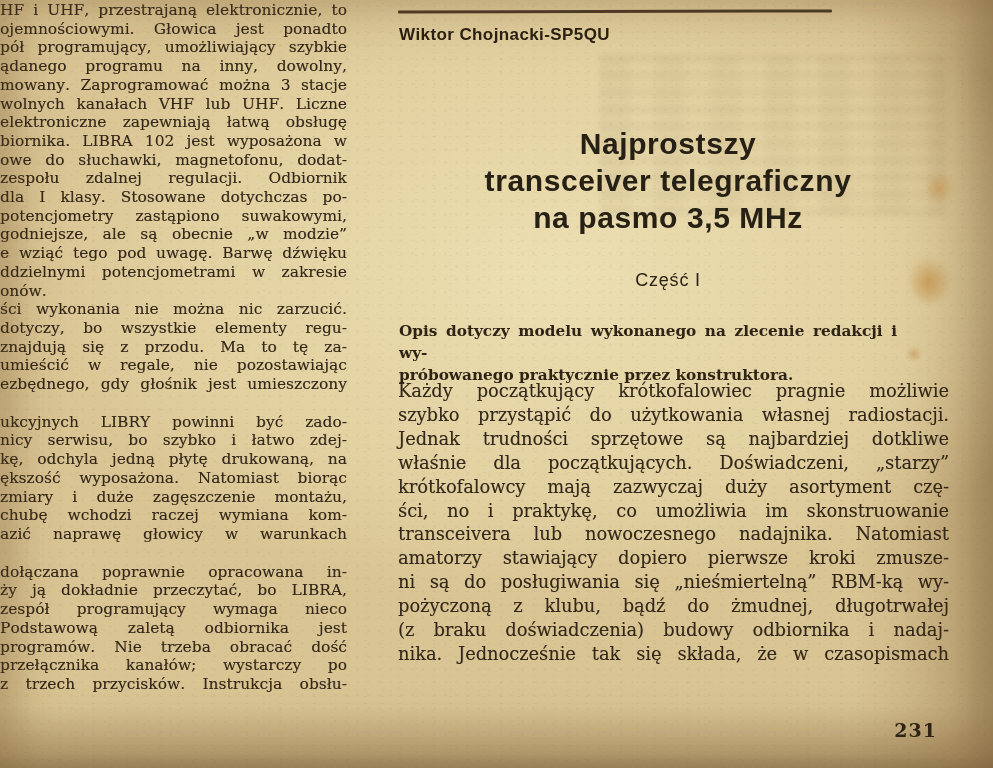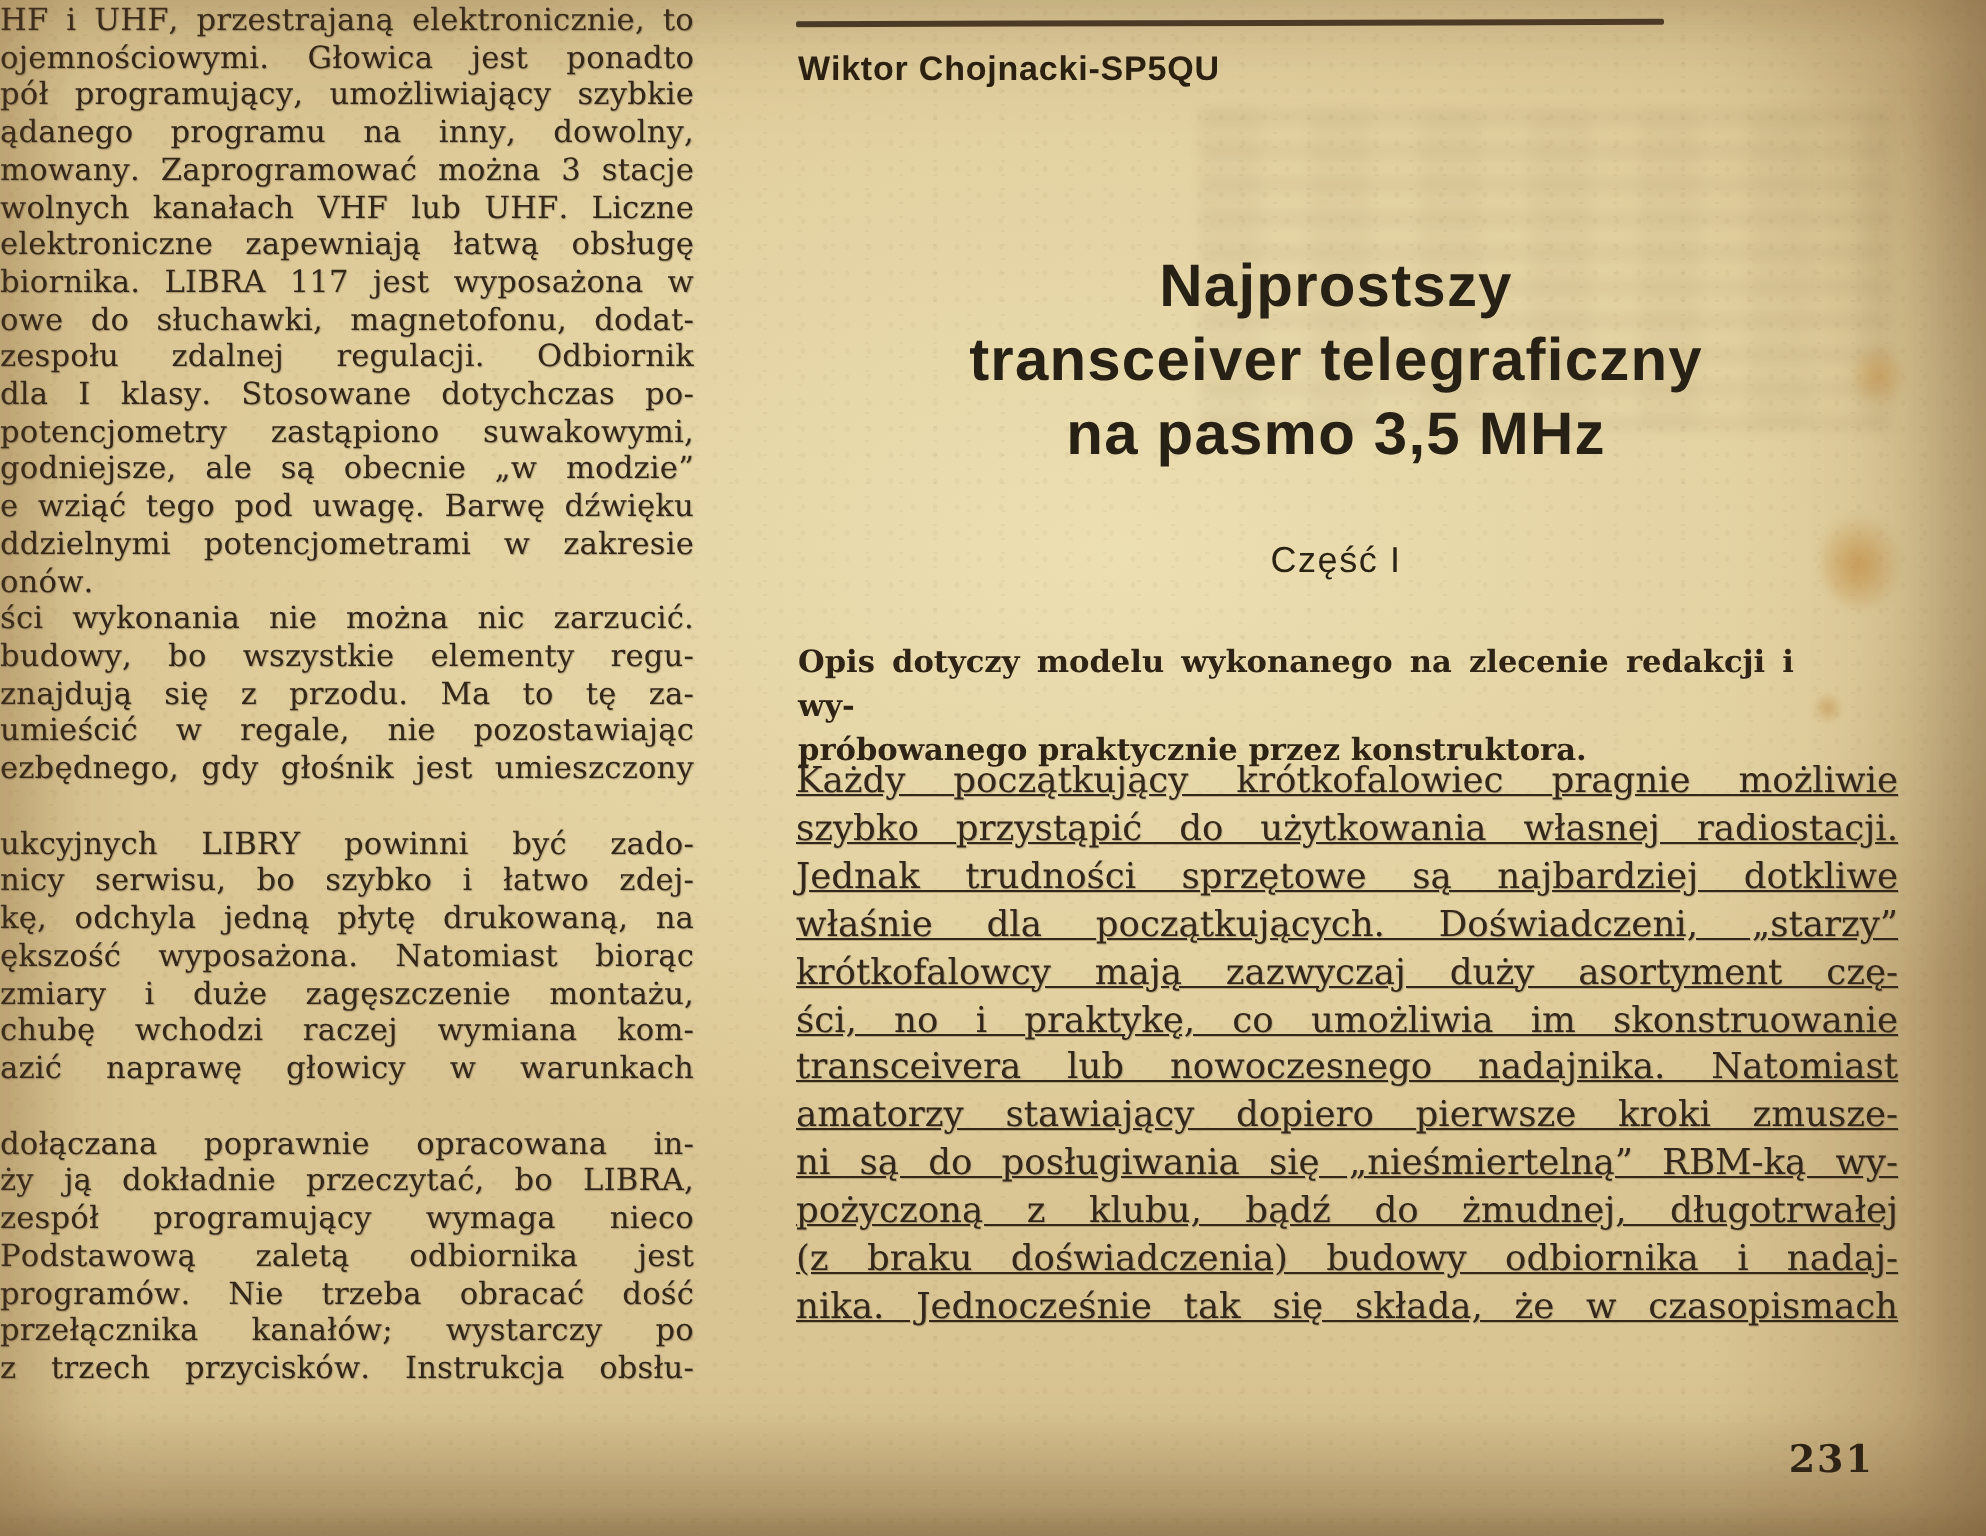--- a/index.html
+++ b/index.html
@@ -66,21 +66,21 @@
   .part { position:absolute; top:270px; left:0; width:540px; text-align:center;
     font-family:"Liberation Sans", sans-serif; font-weight:normal; font-size:18px;
     color:#2a2213; letter-spacing:0.8px; }
   .lead { position:absolute; top:320px; left:1px; width:498px;
     font-family:"DejaVu Serif", serif; font-weight:bold; font-size:15.3px;
     line-height:22px; color:#2e2314; }
   .lead-line { text-align:justify; text-align-last:justify; }
   .body { position:absolute; top:379px; left:0; width:551px;
     font-family:"DejaVu Serif", serif; font-size:17.8px; line-height:23.9px;
     color:#32271a; text-shadow:0.4px 0.4px 0.6px rgba(60,40,20,0.30); }
-  .body-line { text-align:justify; text-align-last:justify;text-decoration:underline; }
+  .body-line { text-align:justify; text-align-last:justify; }
 
   .no-just { text-align-last:left !important; }
 
   .pagenum { position:absolute; top:719px; right:56px;
     font-family:"DejaVu Serif", serif; font-weight:bold; font-size:19px;
     color:#2a2014; letter-spacing:1px; }
 </style>
 </head>
 <body>
 
@@ -93,33 +93,33 @@
 
   <div class="left-col">
       <div class="lc-para">
         <div class="lc-line">HF i UHF, przestrajaną elektronicznie, to</div>
         <div class="lc-line">ojemnościowymi. Głowica jest ponadto</div>
         <div class="lc-line">pół programujący, umożliwiający szybkie</div>
         <div class="lc-line">ądanego programu na inny, dowolny,</div>
         <div class="lc-line">mowany. Zaprogramować można 3 stacje</div>
         <div class="lc-line">wolnych kanałach VHF lub UHF. Liczne</div>
         <div class="lc-line">elektroniczne zapewniają łatwą obsługę</div>
-        <div class="lc-line">biornika. LIBRA 117 jest wyposażona w</div>
+        <div class="lc-line">biornika. LIBRA 102 jest wyposażona w</div>
         <div class="lc-line">owe do słuchawki, magnetofonu, dodat-</div>
         <div class="lc-line">zespołu zdalnej regulacji. Odbiornik</div>
         <div class="lc-line">dla I klasy. Stosowane dotychczas po-</div>
         <div class="lc-line">potencjometry zastąpiono suwakowymi,</div>
         <div class="lc-line">godniejsze, ale są obecnie „w modzie”</div>
         <div class="lc-line">e wziąć tego pod uwagę. Barwę dźwięku</div>
         <div class="lc-line">ddzielnymi potencjometrami w zakresie</div>
         <div class="lc-line no-just">onów.</div>
       </div>
       <div class="lc-para">
         <div class="lc-line">ści wykonania nie można nic zarzucić.</div>
-        <div class="lc-line">budowy, bo wszystkie elementy regu-</div>
+        <div class="lc-line">dotyczy, bo wszystkie elementy regu-</div>
         <div class="lc-line">znajdują się z przodu. Ma to tę za-</div>
         <div class="lc-line">umieścić w regale, nie pozostawiając</div>
         <div class="lc-line">ezbędnego, gdy głośnik jest umieszczony</div>
       </div>
       <div class="lc-para gap">
         <div class="lc-line">ukcyjnych LIBRY powinni być zado-</div>
         <div class="lc-line">nicy serwisu, bo szybko i łatwo zdej-</div>
         <div class="lc-line">kę, odchyla jedną płytę drukowaną, na</div>
         <div class="lc-line">ększość wyposażona. Natomiast biorąc</div>
         <div class="lc-line">zmiary i duże zagęszczenie montażu,</div>

